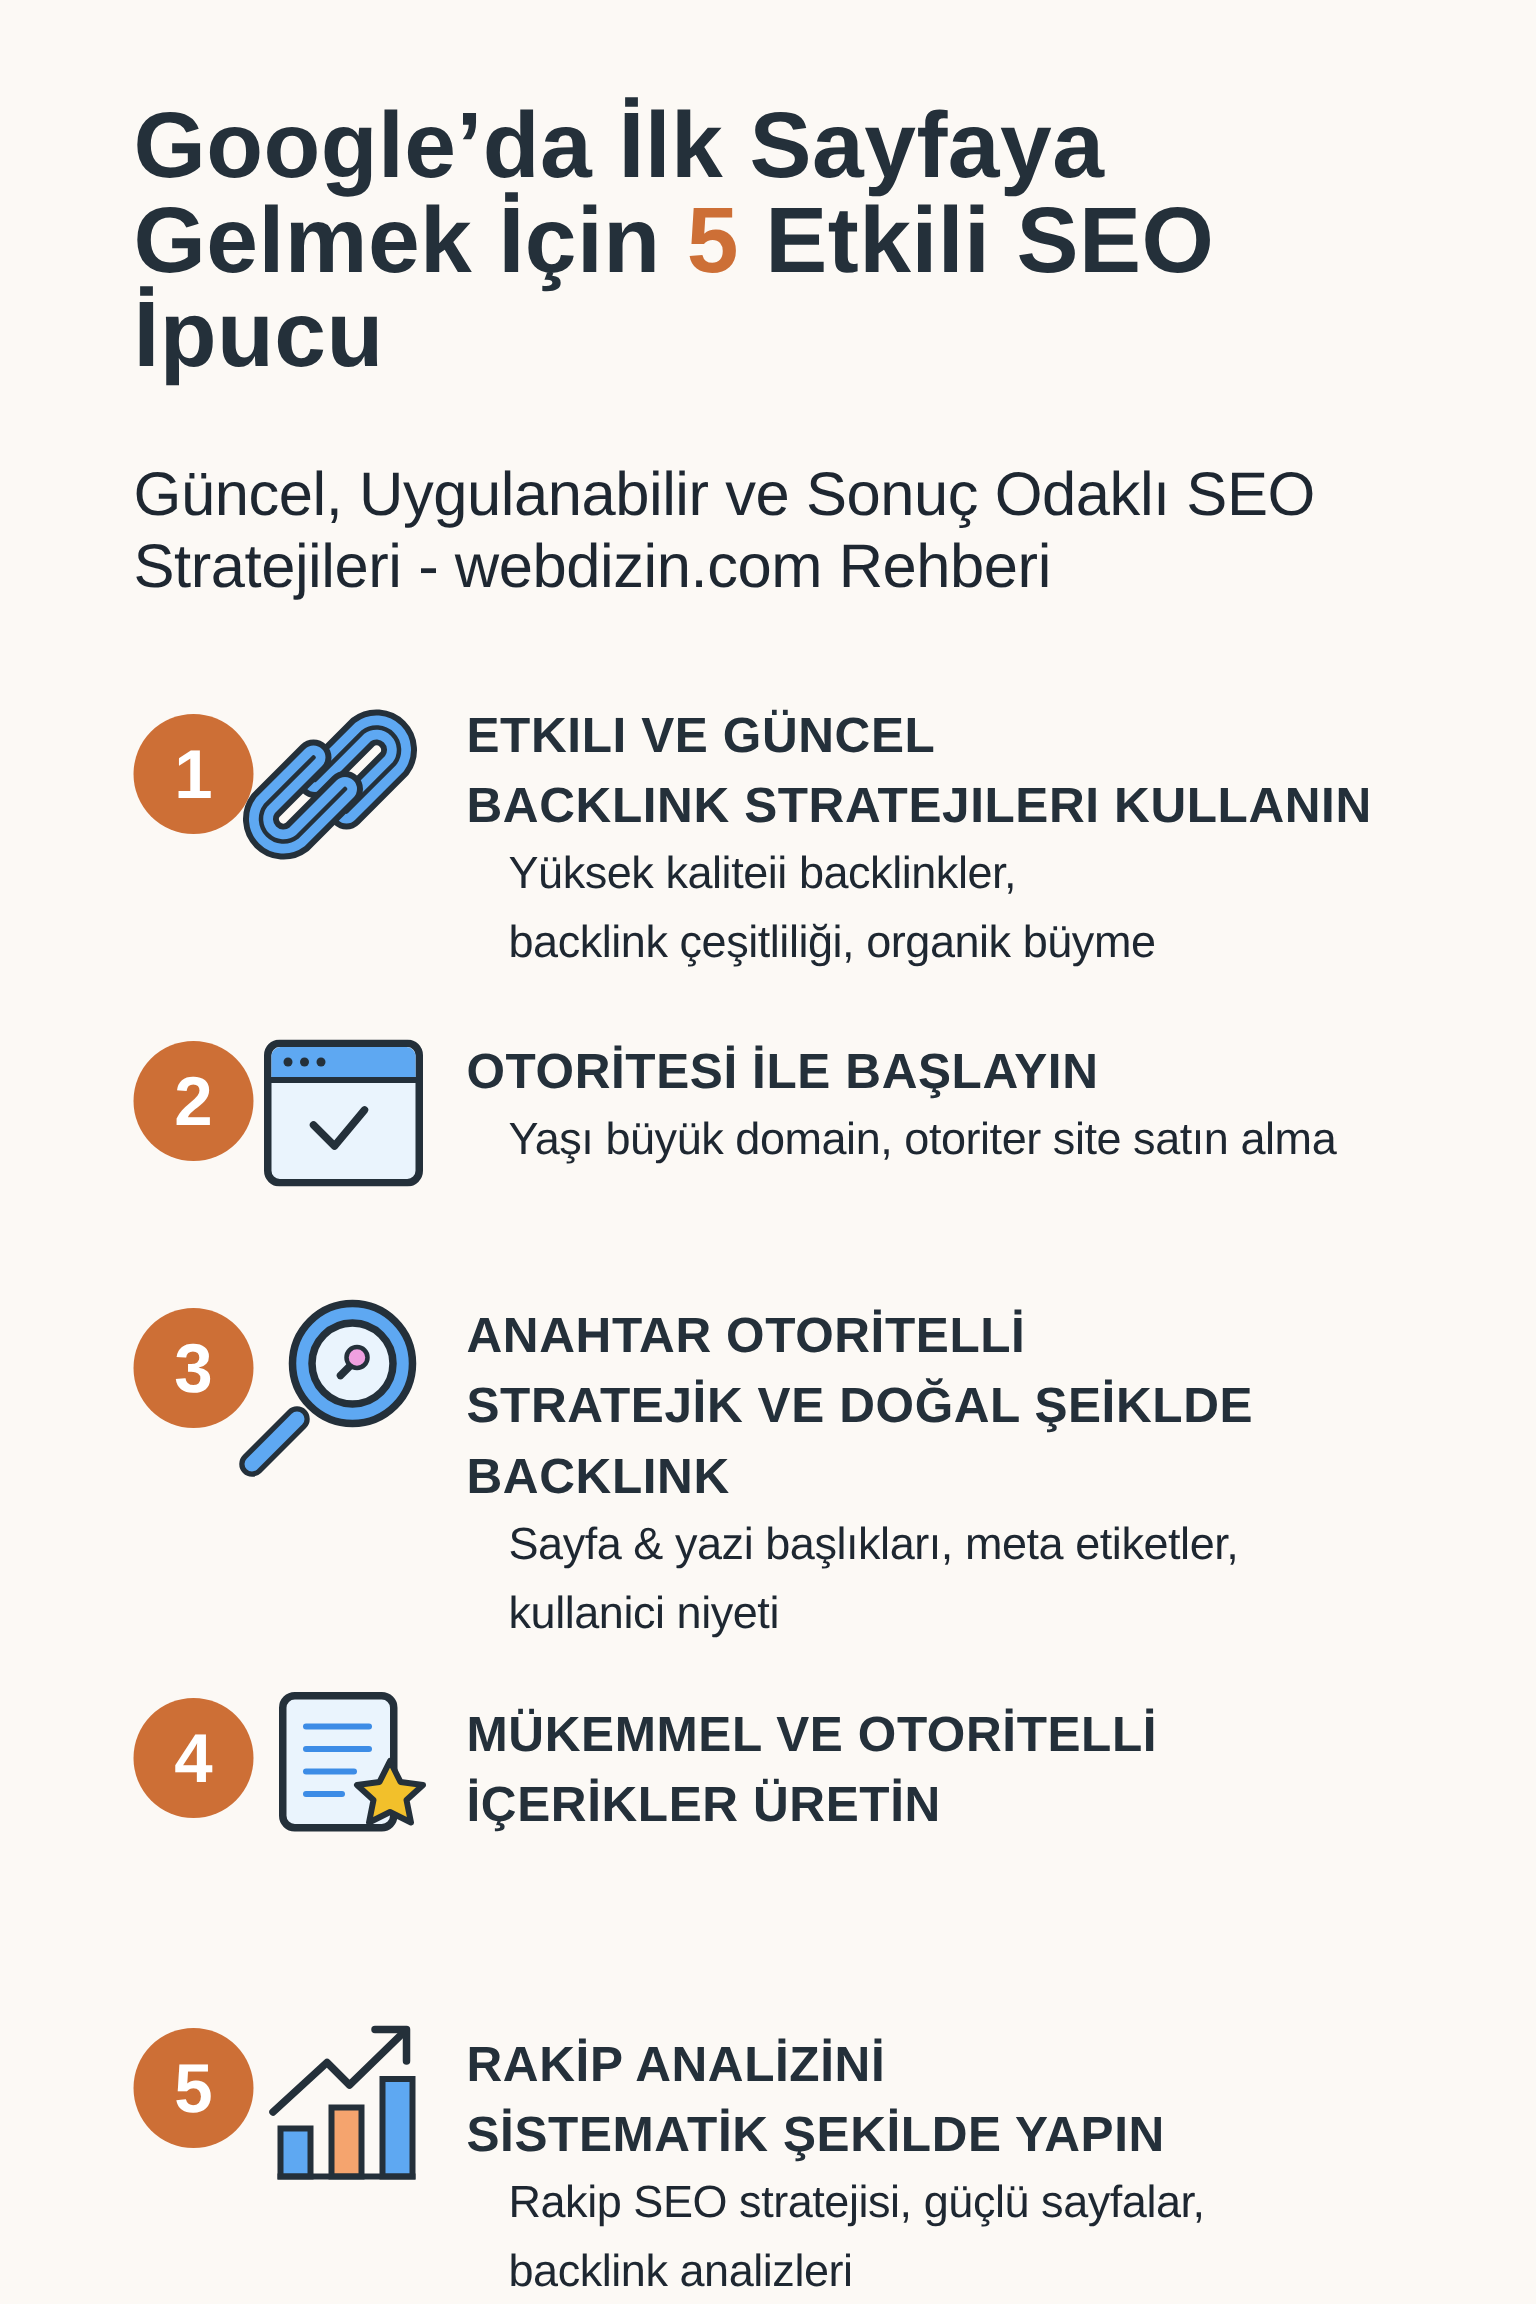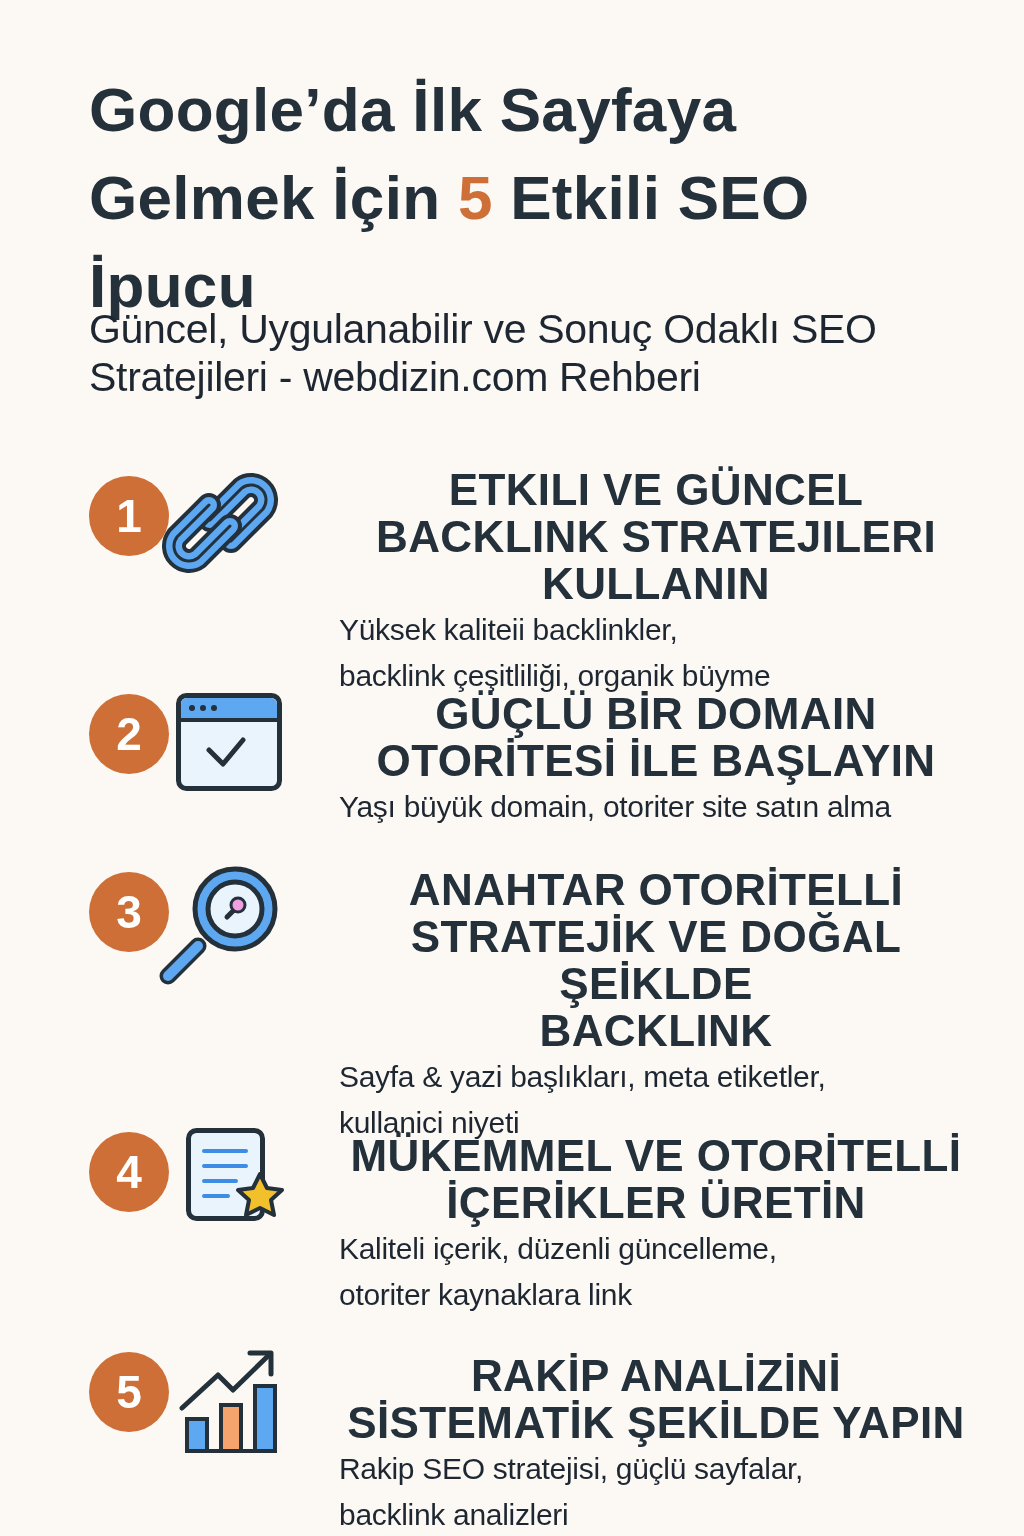--- a/index.html
+++ b/index.html
@@ -15,21 +15,21 @@
       position: relative;
     }
     .title {
       position: absolute;
       left: 89px;
       top: 66px;
       width: 860px;
       font-family: "Liberation Sans", sans-serif;
       font-weight: 700;
       font-size: 62px;
-      line-height: 88px;
+      line-height: 63px;
       letter-spacing: 0.3px;
       color: #24303a;
     }
     .title .accent { color: #cd6f36; }
     .subtitle {
       position: absolute;
       left: 89px;
       top: 305px;
       width: 880px;
       font-size: 41px;
@@ -60,25 +60,24 @@
       position: absolute;
       left: 176px;
     }
     .item-text {
       position: absolute;
       left: 311px;
       width: 690px;
     }
     .item-heading {
       font-weight: 700;
-      font-size: 44px;
+      font-size: 33px;
       line-height: 47px;
       color: #24303a;
       letter-spacing: 0.4px;
-      text-align: center;
     }
     .item-desc {
       font-size: 30px;
       line-height: 46px;
       color: #1e2731;
       letter-spacing: -0.3px;
       margin-top: 0px;
       margin-left: 28px;
     }
   </style>
@@ -126,21 +125,20 @@
       <path d="M5 25 V11 a6 6 0 0 1 6 -6 H95 a6 6 0 0 1 6 6 V25 Z" fill="#5ea8f2"></path>
       <line x1="4" y1="27" x2="102" y2="27" stroke="#24303a" stroke-width="4"></line>
       <circle cx="16" cy="15" r="3" fill="#24303a"></circle>
       <circle cx="27" cy="15" r="3" fill="#24303a"></circle>
       <circle cx="38" cy="15" r="3" fill="#24303a"></circle>
       <path d="M33 57 L47 71 L67 47" fill="none" stroke="#24303a" stroke-width="5" stroke-linecap="round" stroke-linejoin="round"></path>
     </svg>
   </span>
   <div class="item-text" style="top:0;">
     <div class="item-heading">
-      <div>GÜÇLÜ BİR DOMAIN</div>
       <div>OTORİTESİ İLE BAŞLAYIN</div>
     </div>
     <div class="item-desc">
       <div>Yaşı büyük domain, otoriter site satın alma</div>
     </div>
   </div>
 </section>
 
 <section class="item" style="top:866px;">
   <div class="badge" style="top:6px;">3</div>
@@ -177,24 +175,20 @@
       <line x1="18" y1="53" x2="50" y2="53" stroke="#3d8ce6" stroke-width="4" stroke-linecap="round"></line>
       <line x1="18" y1="68" x2="42" y2="68" stroke="#3d8ce6" stroke-width="4" stroke-linecap="round"></line>
       <path d="M74 46 L81 60 L96 62 L85 72 L88 87 L74 80 L60 87 L63 72 L52 62 L67 60 Z" fill="#f2c02b" stroke="#24303a" stroke-width="4" stroke-linejoin="round"></path>
     </svg>
   </span>
   <div class="item-text" style="top:0;">
     <div class="item-heading">
       <div>MÜKEMMEL VE OTORİTELLİ</div>
       <div>İÇERİKLER ÜRETİN</div>
     </div>
-    <div class="item-desc">
-      <div>Kaliteli içerik, düzenli güncelleme,</div>
-      <div>otoriter kaynaklara link</div>
-    </div>
   </div>
 </section>
 
 <section class="item" style="top:1352px;">
   <div class="badge" style="top:0;">5</div>
   <span class="icon" style="top:-4px;left:178px;">
     <svg width="100" height="110" viewBox="0 0 100 110">
       <polyline points="4,60 40,27 55,42 92,6" fill="none" stroke="#24303a" stroke-width="5" stroke-linecap="round" stroke-linejoin="round"></polyline>
       <polyline points="72,5 93,5 93,26" fill="none" stroke="#24303a" stroke-width="5" stroke-linecap="round" stroke-linejoin="round"></polyline>
       <rect x="9" y="71" width="20" height="32" fill="#5ea8f2" stroke="#24303a" stroke-width="4"></rect>

